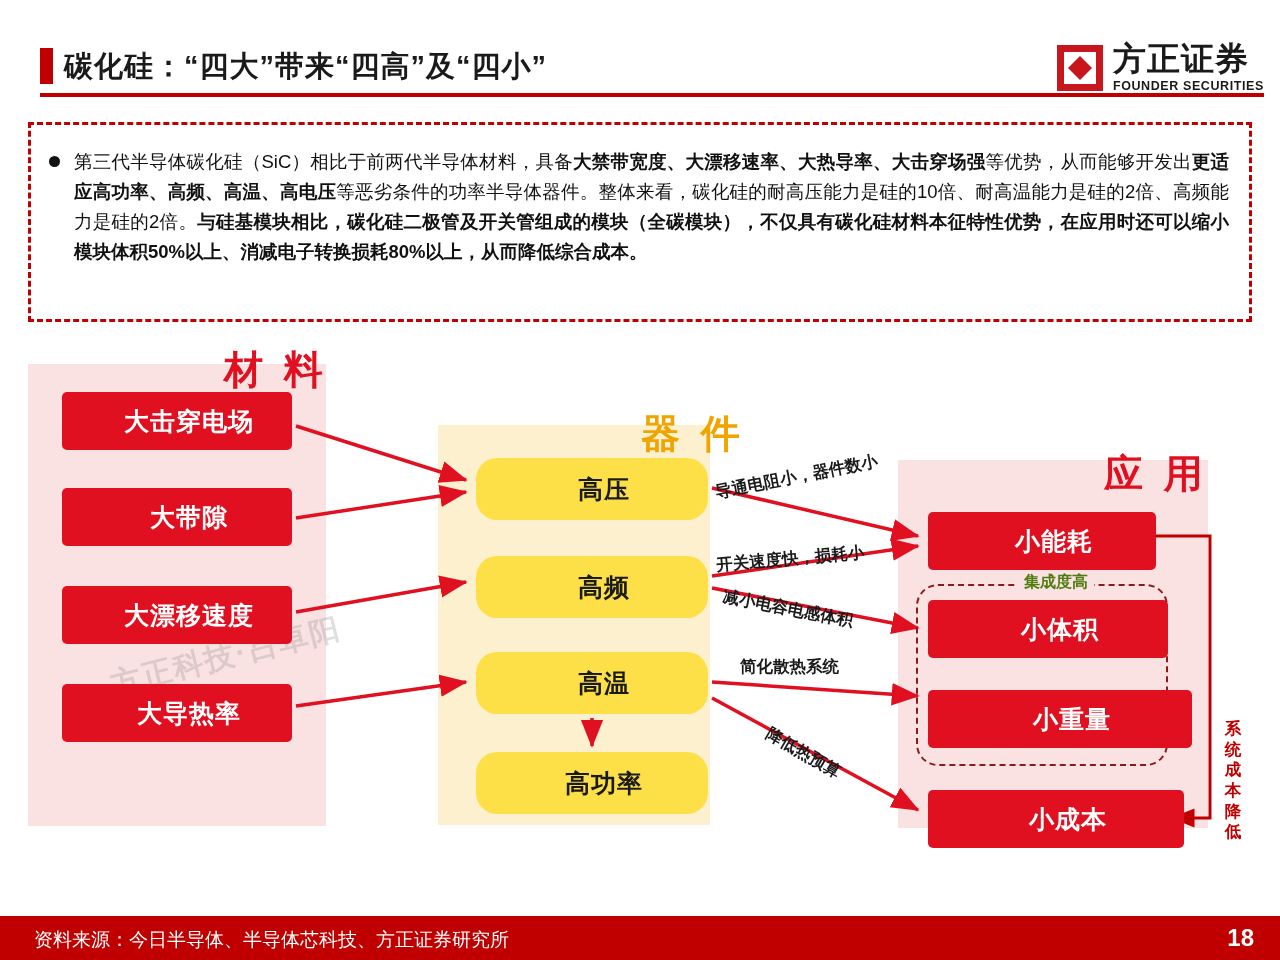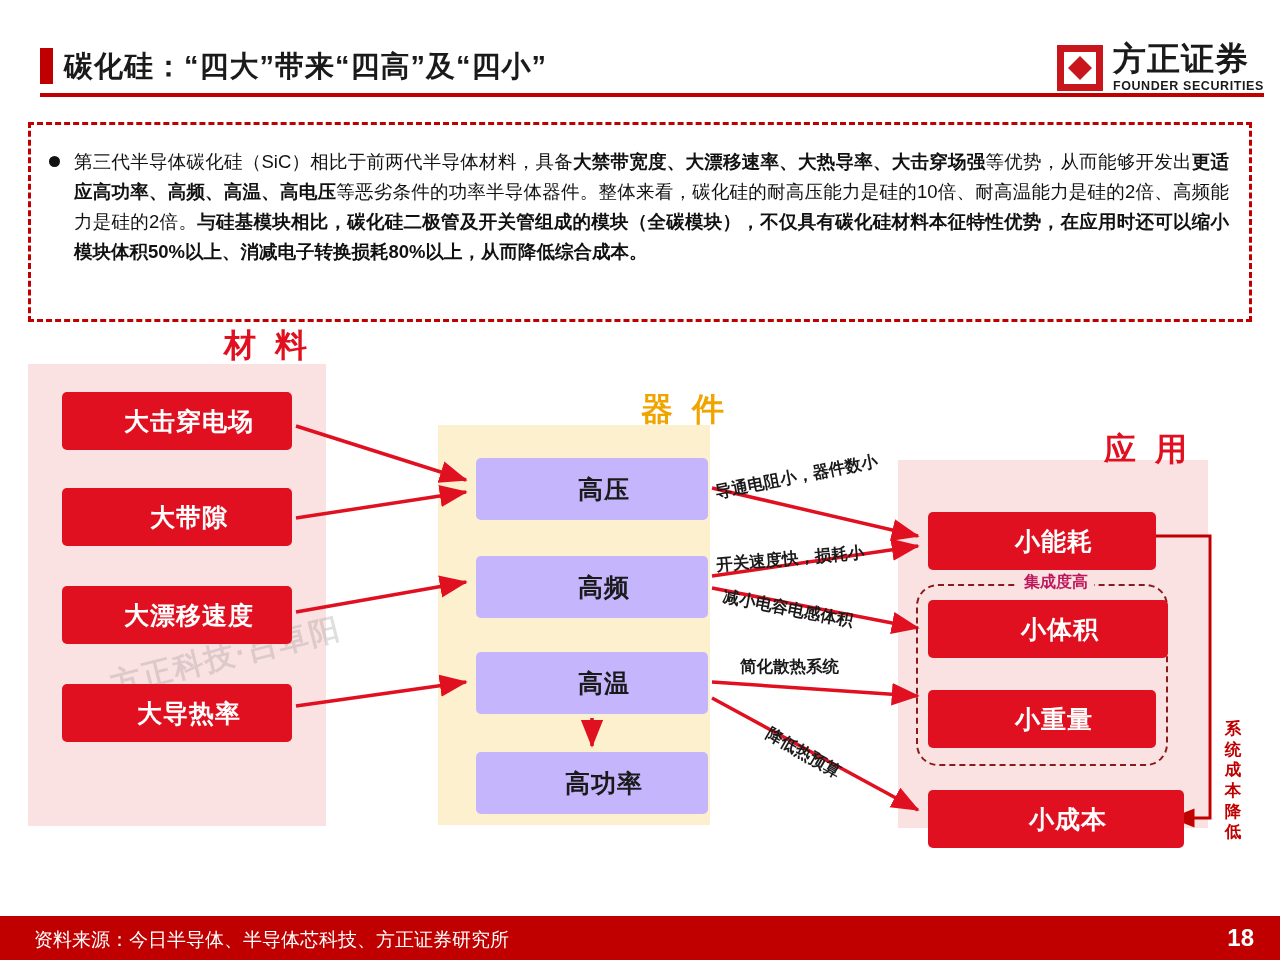--- a/index.html
+++ b/index.html
@@ -53,58 +53,58 @@
   .callout-text b { font-weight:bold; }
 
   
   .diagram { position:absolute; left:0; top:340px; width:1280px; height:580px; }
 
   .panel { position:absolute; }
   .panel-material { left:28px; top:24px; width:298px; height:462px; background:#fbe2e2; }
   .panel-device   { left:438px; top:85px; width:272px; height:400px; background:#fdf0cf; }
   .panel-app      { left:898px; top:120px; width:310px; height:368px; background:#fbe2e2; }
 
-  .panel-label { position:absolute; font-size:32px; font-weight:bold; letter-spacing:5px; }
+  .panel-label { position:absolute; font-size:39px; font-weight:bold; letter-spacing:5px;margin-top:19px; }
   .label-material { left:224px; top:-16px; color:#e01020; }
   .label-device   { left:641px; top:48px; color:#f0a400; }
   .label-app      { left:1104px; top:88px; color:#e01020; }
 
   .box {
     position:absolute; display:flex; align-items:center; justify-content:center;
     font-weight:bold; color:#ffffff; border-radius:5px;
     font-size:25px; letter-spacing:1px;padding-left:24px;
   }
   .box-red { background:#e01020; }
-  .box-yellow { background:#c4b5fd; color:#1a1a1a; }
+  .box-yellow { background:#fde047; color:#1a1a1a;border-radius:21px; }
 
   
   .m1 { left:62px; top:52px;  width:230px; height:58px; }
   .m2 { left:62px; top:148px; width:230px; height:58px; }
   .m3 { left:62px; top:246px; width:230px; height:58px; }
   .m4 { left:62px; top:344px; width:230px; height:58px;text-align:center; }
 
   
   .d1 { left:476px; top:118px; width:232px; height:62px; }
   .d2 { left:476px; top:216px; width:232px; height:62px; }
   .d3 { left:476px; top:312px; width:232px; height:62px; }
   .d4 { left:476px; top:412px; width:232px; height:62px; }
 
   
   .a1 { left:928px; top:172px; width:228px; height:58px; }
   .a2 { left:928px; top:260px; width:240px; height:58px; }
-  .a3 { left:928px; top:350px; width:228px; height:58px; }
+  .a3 { left:928px; top:350px; width:264px; height:58px; }
   .a4 { left:928px; top:450px; width:256px; height:58px; }
 
   .dash-group {
     position:absolute; left:916px; top:244px; width:252px; height:182px;
     border:2.5px dashed #8a1b1b; border-radius:22px;
   }
   .group-label {
     position:absolute; left:1018px; top:232px; background:#fbe2e2;
-    padding:0 6px; font-size:16px; font-weight:bold; color:#be185d;font-family:Liberation Serif, serif;
+    padding:0 6px; font-size:16px; font-weight:bold; color:#4d7c0f;font-family:Liberation Serif, serif;
   }
 
   .arrow-label {
     position:absolute; font-size:16.5px; font-weight:bold; color:#1a1a1a;
     white-space:nowrap;
   }
   .al1 { left:714px; top:126px; transform:rotate(-11deg); }
   .al2 { left:716px; top:208px; transform:rotate(-5deg); }
   .al3 { left:722px; top:258px; transform:rotate(11deg); }
   .al4 { left:740px; top:316px; }

